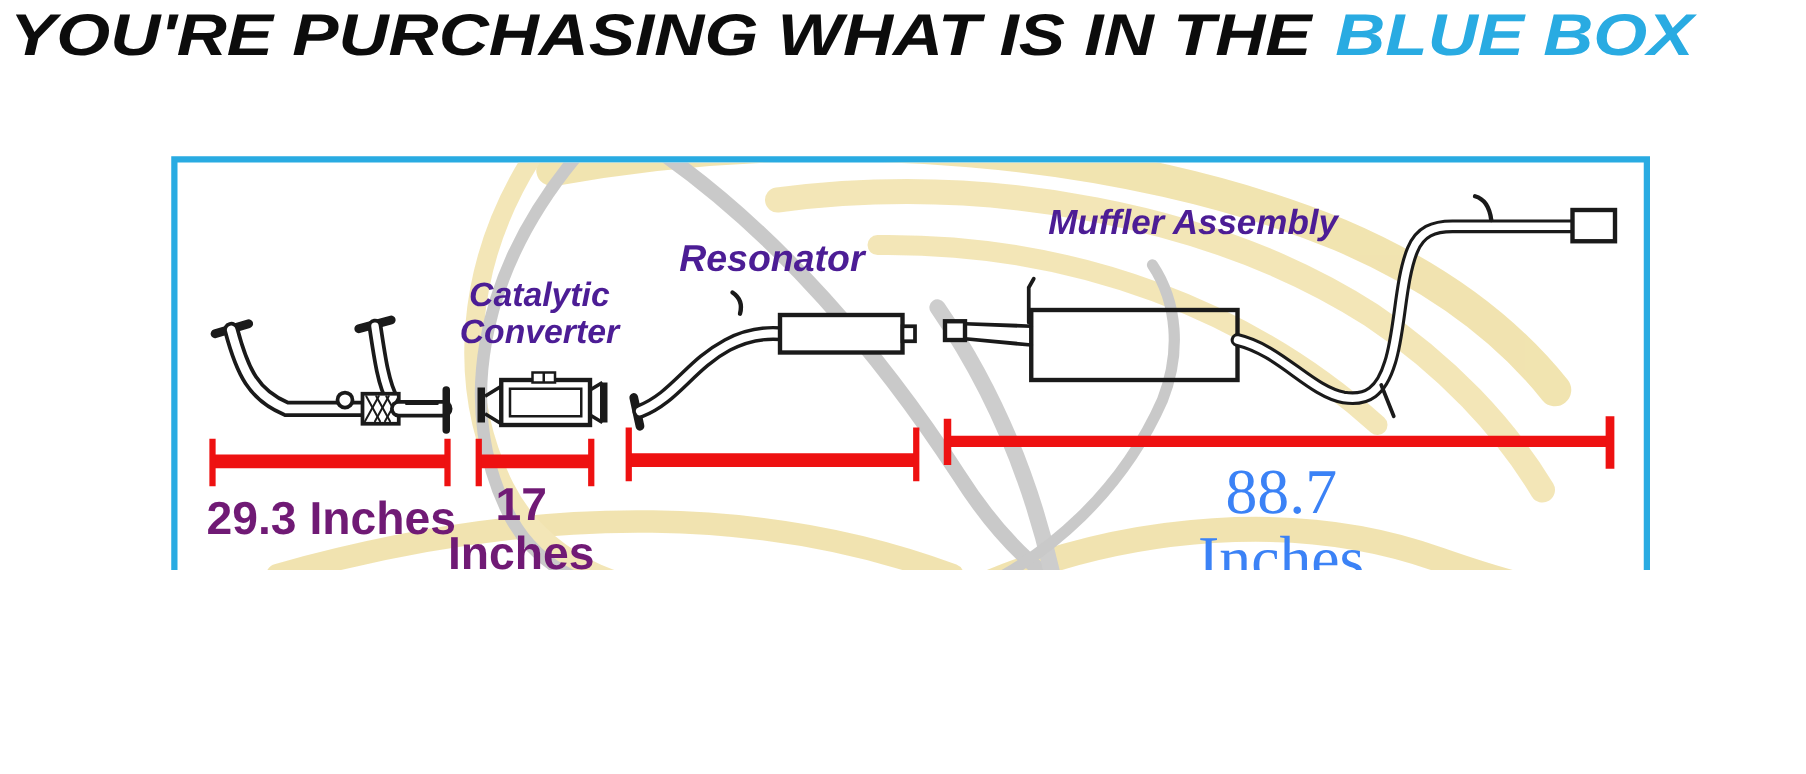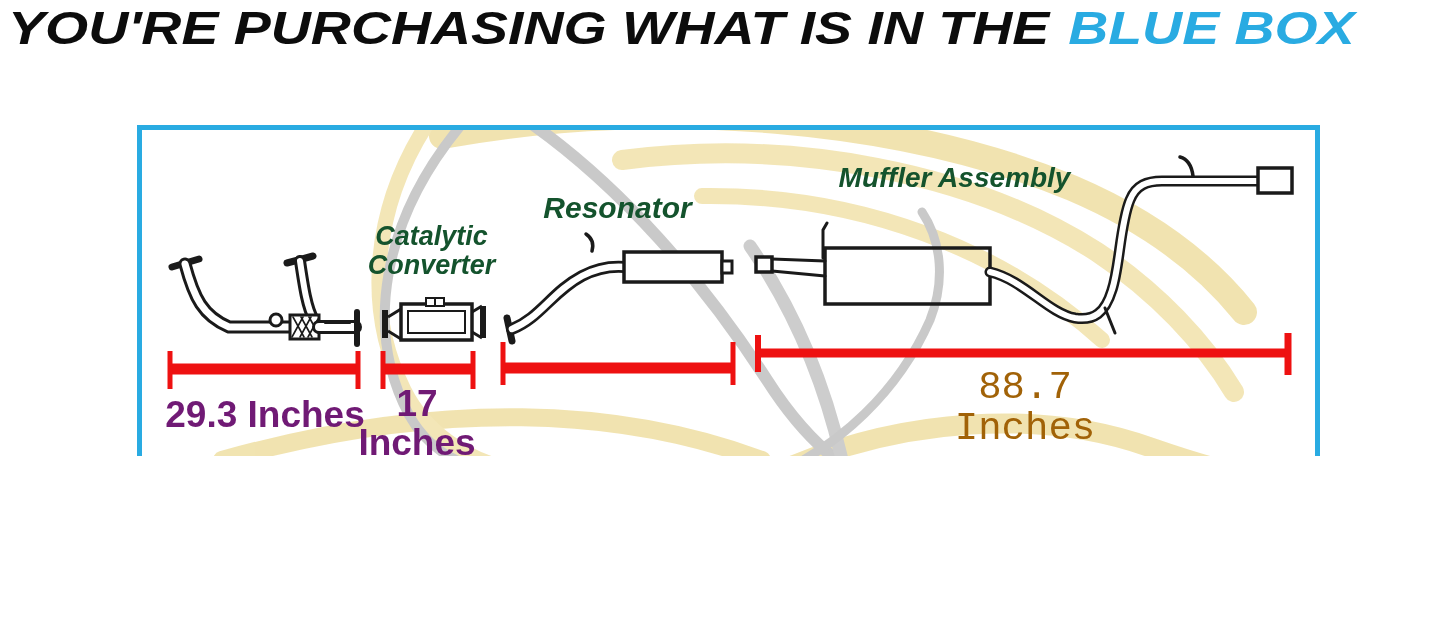--- a/index.html
+++ b/index.html
@@ -32,39 +32,39 @@
     width:1183px;height:355px;
     border:5px solid #29ABE2;
     box-sizing:border-box;
     background:#ffffff;
     overflow:hidden;
   }
   .bluebox svg{position:absolute;left:0;top:0;}
   
   .part-label{
     position:absolute;
-    color:#14532d;font-weight:bold;font-style:italic;
+    color:#4c1d95;font-weight:bold;font-style:italic;
     text-align:center;line-height:1.08;
   }
   .lbl-front-pipe{left:22px;top:84px;width:180px;font-size:30px;}
   .lbl-cat{left:212px;top:92px;width:155px;font-size:27px;}
   .lbl-resonator{left:388px;top:62px;width:175px;font-size:30px;}
   .lbl-muffler{left:690px;top:33px;width:245px;font-size:28px;}
   .measure-label{
     position:absolute;
     color:#701a75;
     font-weight:bold;
     text-align:center;line-height:1.05;
   }
   .ml-1{left:18px;top:266px;width:210px;font-size:37px;}
   .ml-2{left:211px;top:255px;width:128px;font-size:37px;}
   .ml-3{left:368px;top:257px;width:215px;font-size:37px;}
   .ml-4{
-    left:768px;top:238px;width:230px;font-size:39px;
-    font-family:Liberation Mono, monospace;font-weight:normal;color:#a16207;
+    left:768px;top:238px;width:230px;font-size:51px;
+    font-family:Liberation Serif, serif;font-weight:normal;color:#3b82f6;
   }
 </style>
 </head>
 <body>
 
 <div class="page">
 
   <div class="banner">
     <div class="banner-inner"><span>YOU'RE PURCHASING WHAT IS IN THE</span><span class="banner-blue">BLUE BOX</span></div>
   </div>

